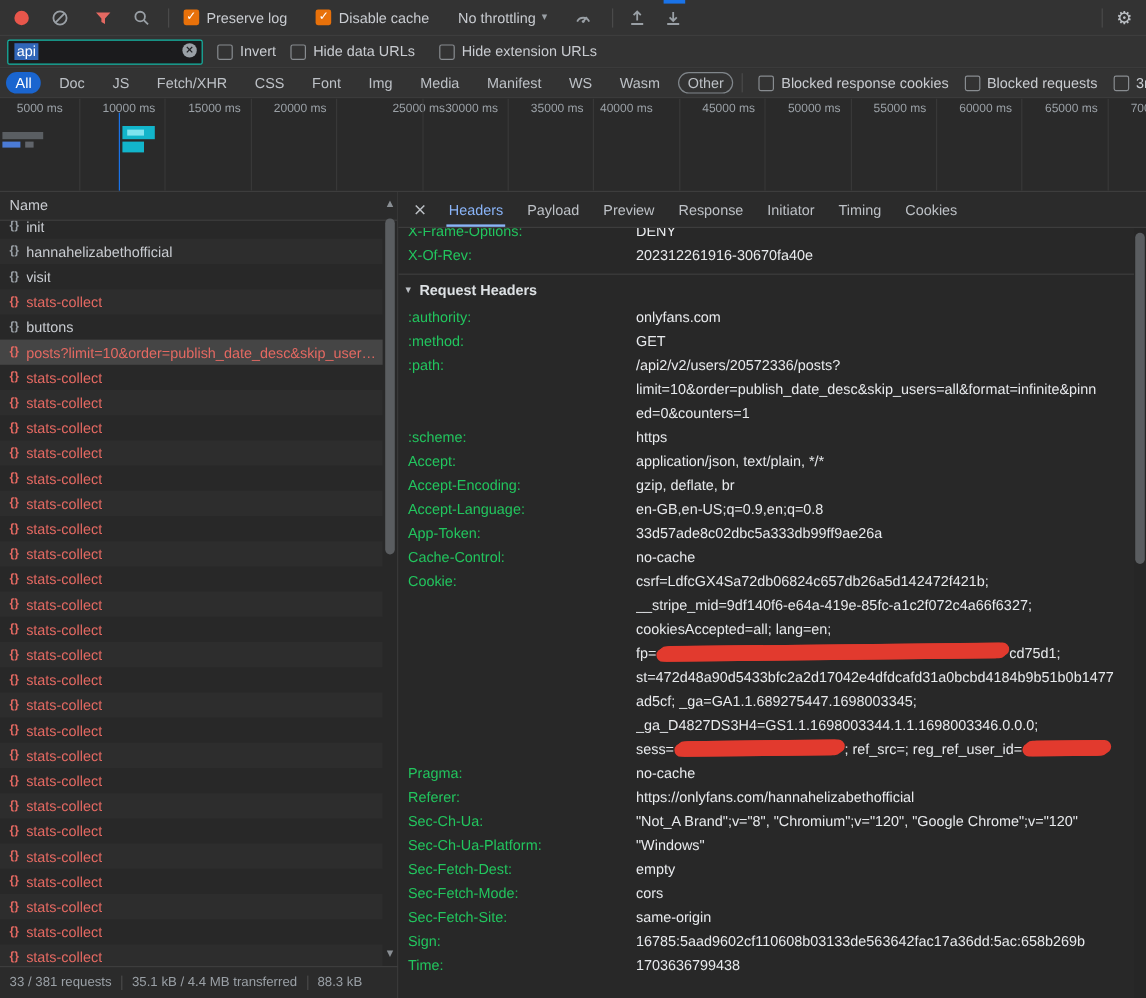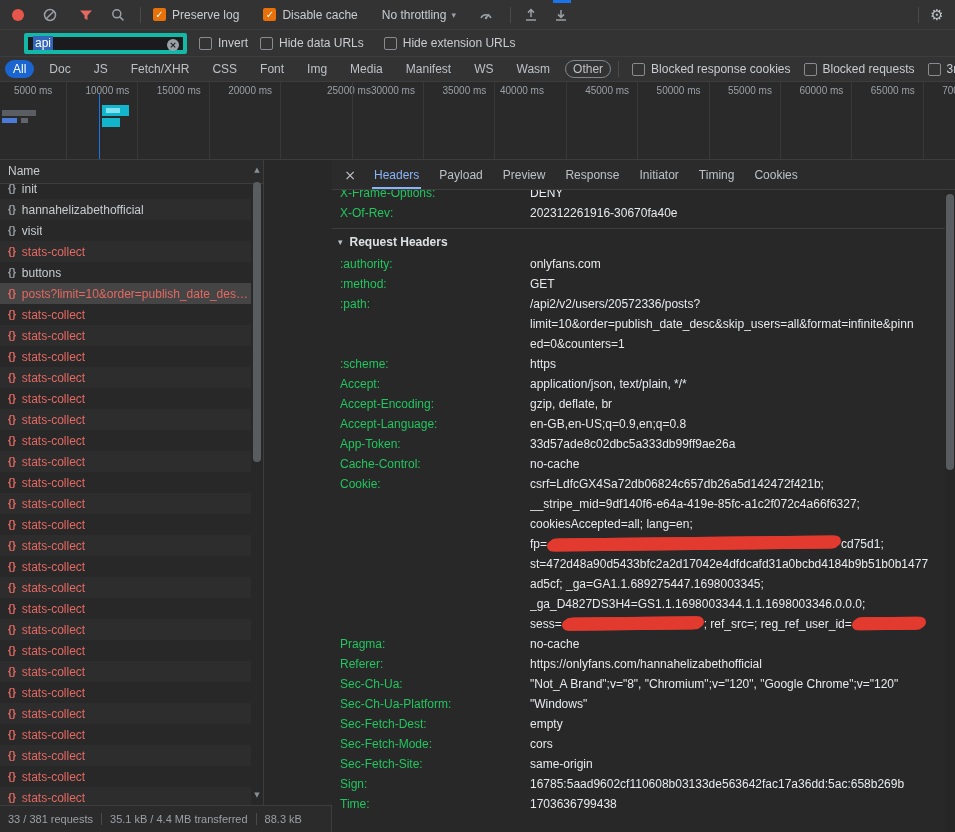--- a/index.html
+++ b/index.html
@@ -22,21 +22,21 @@
     display:flex;align-items:center;justify-content:center;font-size:10px;line-height:13px;}
   .cbbox.on{background:#e8710a;color:#fff;font-weight:bold;}
   .cbbox.off{border:1.5px solid #888c90;background:transparent;}
   .cb .lbl{color:#c9ccd1;white-space:nowrap;}
   .dropdown{display:flex;align-items:center;gap:5px;flex:none;color:#c9ccd1;}
   .caret{color:#9aa0a6;font-size:9px;}
 
   
   .filter-row{position:absolute;top:30px;left:0;right:0;height:27px;background:#333;
     border-bottom:1px solid #3d3d3d;box-sizing:border-box;display:flex;align-items:center;}
-  .searchbox{margin-left:24px;width:163px;height:21px;background:#1b1b1d;border:4px solid #14b8a6;
+  .searchbox{margin-left:6px;width:163px;height:21px;background:#1b1b1d;border:1px solid #14b8a6;
     border-radius:2px;box-sizing:border-box;display:flex;align-items:center;padding-left:5px;position:relative;flex:none;}
   .searchbox .q{color:#fff;background:#3166b8;padding:0 2px;}
   .clear-btn{position:absolute;right:4px;top:2.5px;width:12px;height:12px;border-radius:50%;
     background:#9aa0a6;color:#202124;font-size:9px;line-height:12px;text-align:center;font-weight:bold;}
 
   
   .chips-row{position:absolute;top:57px;left:0;right:0;height:25px;background:#333;
     border-bottom:1px solid #3d3d3d;box-sizing:border-box;display:flex;align-items:center;
     padding-left:5px;gap:7px;overflow:hidden;}
   .chip{color:#bdc1c6;padding:2px 8px;border-radius:10px;flex:none;white-space:nowrap;}
@@ -44,21 +44,21 @@
   .chip.outlined{border:1px solid #80868b;padding:1px 7px;}
 
   
   .timeline{position:absolute;top:82px;left:0;right:0;height:78px;background:#2a2a2a;
     border-bottom:1px solid #3d3d3d;box-sizing:border-box;overflow:hidden;}
   .tick-label{position:absolute;top:3px;font-size:10px;color:#9aa0a6;white-space:nowrap;}
   .gridline{position:absolute;top:0;bottom:0;width:1px;background:#383838;}
   .act{position:absolute;}
 
   
-  .name-panel{position:absolute;top:160px;left:0;width:264px;bottom:27px;background:#282828;
+  .name-panel{position:absolute;top:160px;left:0;width:332px;bottom:27px;background:#282828;
     border-right:1px solid #3d3d3d;box-sizing:border-box;overflow:hidden;}
   .panel-header{height:24px;line-height:23px;padding-left:8px;color:#c9ccd1;
     border-bottom:1px solid #3d3d3d;box-sizing:border-box;background:#2b2b2b;}
   .rows{position:absolute;top:24px;left:0;right:12px;bottom:0;overflow:hidden;}
   .rows-inner{margin-top:-6px;}
   .req-row{height:21px;display:flex;align-items:center;gap:6px;padding-left:8px;box-sizing:border-box;}
   .req-row:nth-child(even){background:#2d2d2d;}
   .req-row .ric{font-size:10px;color:#9aa0a6;flex:none;font-weight:bold;}
   .req-row .rlb{white-space:nowrap;overflow:hidden;text-overflow:ellipsis;color:#c9ccd1;}
   .req-row.error .ric,.req-row.error .rlb{color:#e46962;}

